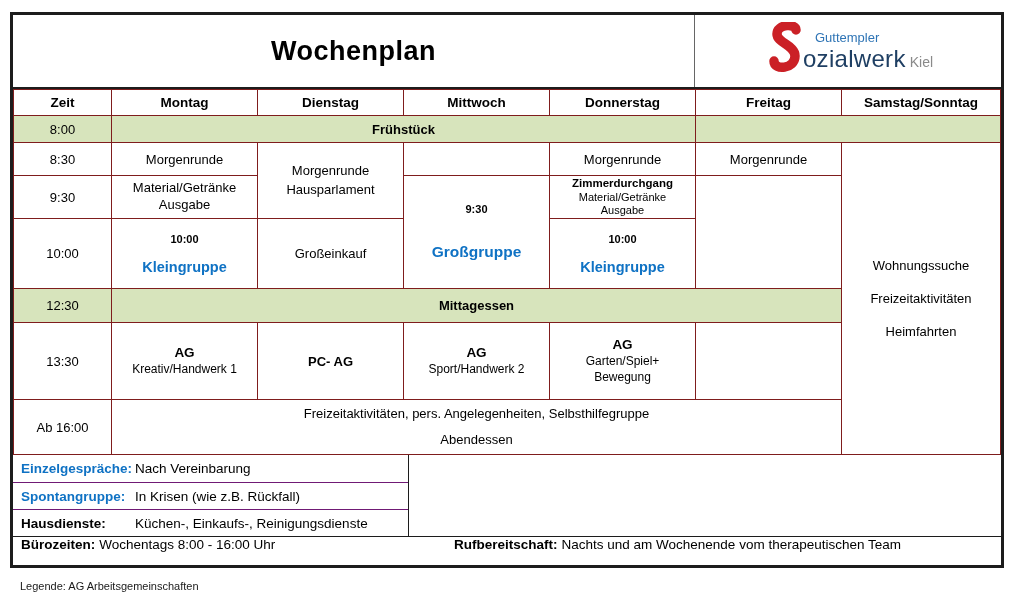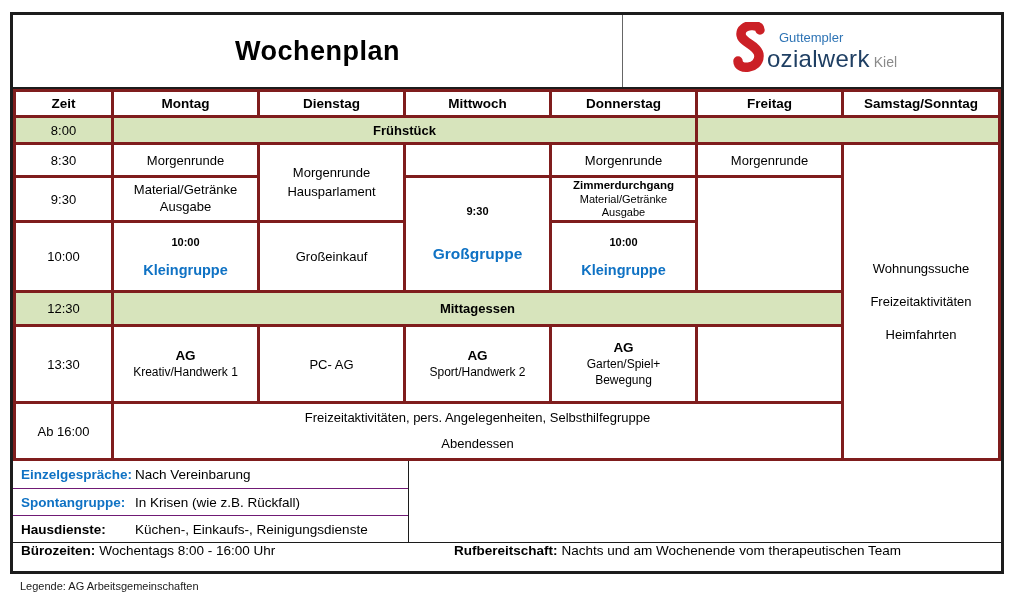--- a/index.html
+++ b/index.html
@@ -3,53 +3,53 @@
 <meta charset="utf-8">
 <style>
   * { margin:0; padding:0; box-sizing:border-box; }
   html,body { width:1015px; height:609px; background:#ffffff; font-family:"Liberation Sans", sans-serif; color:#000; }
   body { position:relative; overflow:hidden; }
 
   .sheet { position:absolute; left:10px; top:12px; width:994px; border:3px solid #1c1c1c; background:#fff; }
 
   
   .titlebar { display:flex; height:74px; border-bottom:2px solid #1c1c1c; }
-  .title-area { width:610px; display:flex; align-items:center; justify-content:center; border-right:1px solid #666; }
+  .title-area { width:682px; display:flex; align-items:center; justify-content:center; border-right:1px solid #666; }
   .title { font-size:27px; font-weight:bold; letter-spacing:0.5px; }
   .logo-area { flex:1; display:flex; align-items:center; justify-content:center; }
   .logo-s { width:44px; height:58px; margin-right:-4px; flex:0 0 auto; }
   .brand-top { color:var(--logo-blue,#2e74b5); font-size:13px; margin-left:12px; }
   .brand-bottom { display:flex; align-items:baseline; }
   .brand-word { color:var(--logo-navy,#1f3f63); font-size:24px; font-weight:normal; letter-spacing:0.3px; }
   .brand-city { color:var(--logo-gray,#8a8a8a); font-size:14px; margin-left:4px; }
 
   
   table.schedule { border-collapse:collapse; width:100%; table-layout:fixed; }
-  .schedule th, .schedule td { border:3px solid #7f1d1d; font-size:13px; text-align:center; vertical-align:middle; padding:1px 2px; overflow:hidden; }
+  .schedule th, .schedule td { border:1px solid #7f1d1d; font-size:13px; text-align:center; vertical-align:middle; padding:1px 2px; overflow:hidden; }
   .schedule th { font-weight:bold; font-size:13.5px; }
   tr.hdr  { height:26px; }
   tr.h27 { height:27px; } tr.h33 { height:33px; } tr.h41 { height:41px; }
   tr.h70 { height:70px; } tr.h25 { height:34px; } tr.h77 { height:77px; } tr.h50 { height:50px; }
 
   .green { background:var(--band-green,#d7e4bc); }
   .meal-band { font-weight:bold; font-size:13.5px; }
   .time-cell { vertical-align:top; padding-top:4px; font-size:13.5px; }
   .v-top { vertical-align:top; padding-top:4px; }
   .two-line { line-height:1.45; }
   .small-two { font-size:11px; line-height:1.3; }
   .cell-sub-time { font-size:11px; font-weight:bold; line-height:1.2; }
   .blue-bold { color:var(--accent-blue,#0f72c4); font-weight:bold; }
   .kleingruppe { font-size:14.5px; margin-top:13px; }
   .grossgruppe { font-size:15.5px; margin-top:27px; }
   .do930-title { font-size:11.5px; font-weight:bold; line-height:1.2; }
   .do930-sub { font-size:11px; line-height:1.2; }
   .weekend-cell { text-align:left; padding-left:9px; padding-bottom:42px; font-size:13.5px; line-height:33px; }
   .ag-title { font-weight:bold; font-size:13.5px; line-height:1.25; }
   .ag-sub { font-size:12px; line-height:1.3; }
-  .pc-ag { text-align:left; padding-left:10px; font-weight:normal; font-size:13.5px;margin-top:21px; }
+  .pc-ag { text-align:left; padding-left:10px; font-weight:bold; font-size:13.5px;margin-top:21px; }
   .evening-cell { font-size:13.5px; line-height:26px; }
 
   
   .notes { display:flex; border-bottom:1px solid #1c1c1c; }
   .notes-left { width:396px; border-right:1px solid #1c1c1c; }
   .note-row { height:27px; display:flex; align-items:center; padding-left:8px; font-size:13.5px; }
   .note-row + .note-row { border-top:1px solid #701a75; }
   .note-label { font-weight:bold; width:114px; flex:0 0 auto; }
   .note-label.blue { color:var(--accent-blue,#0f72c4); }
   .notes-right { flex:1; }

